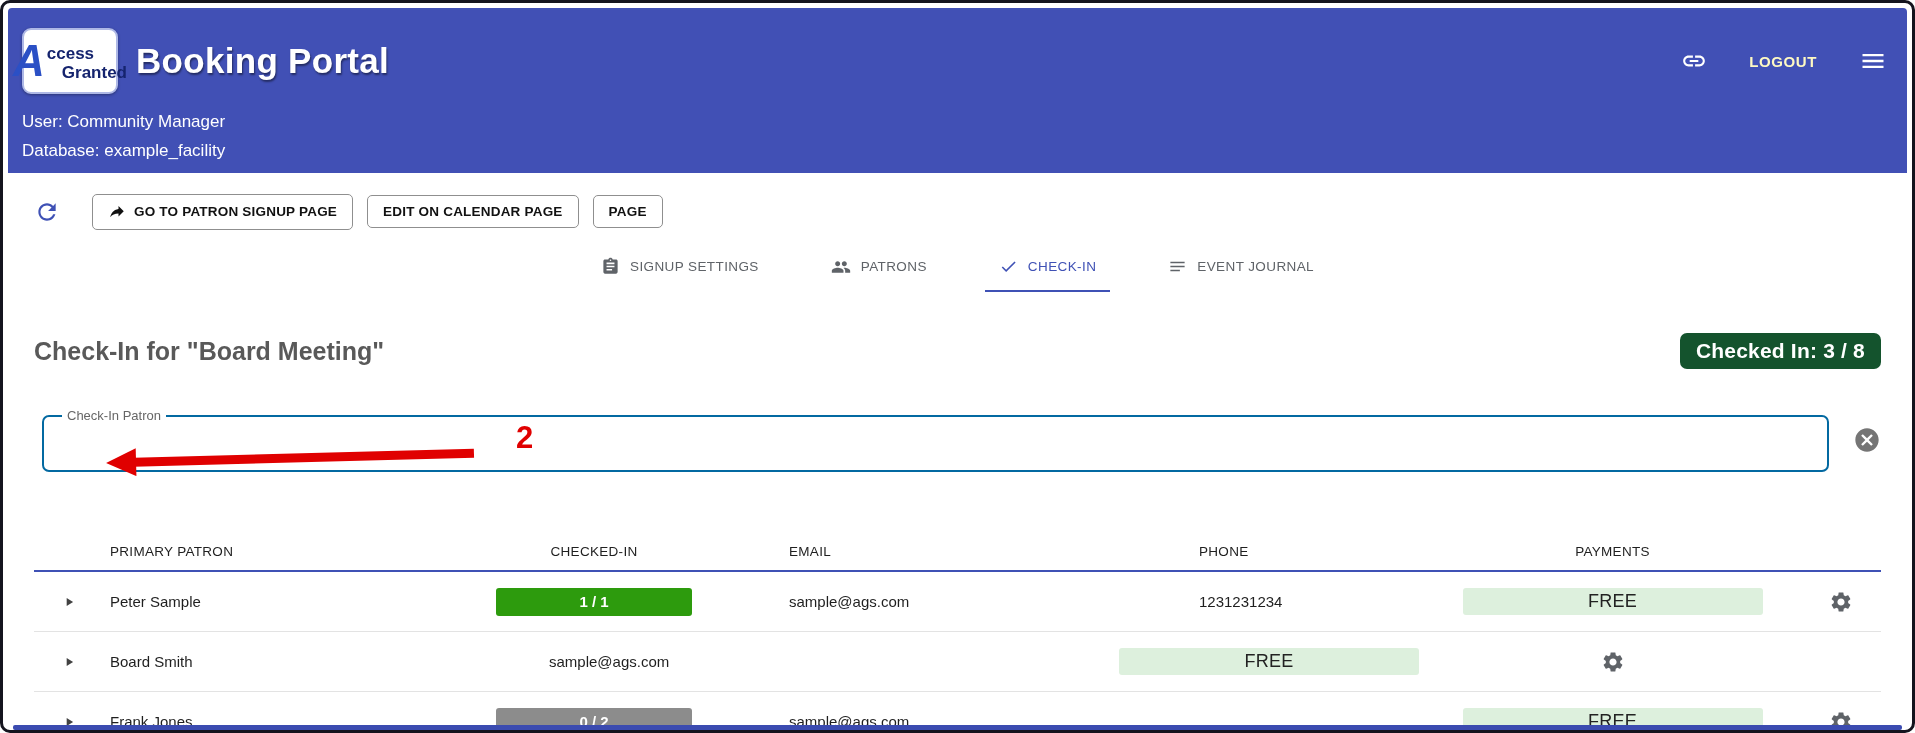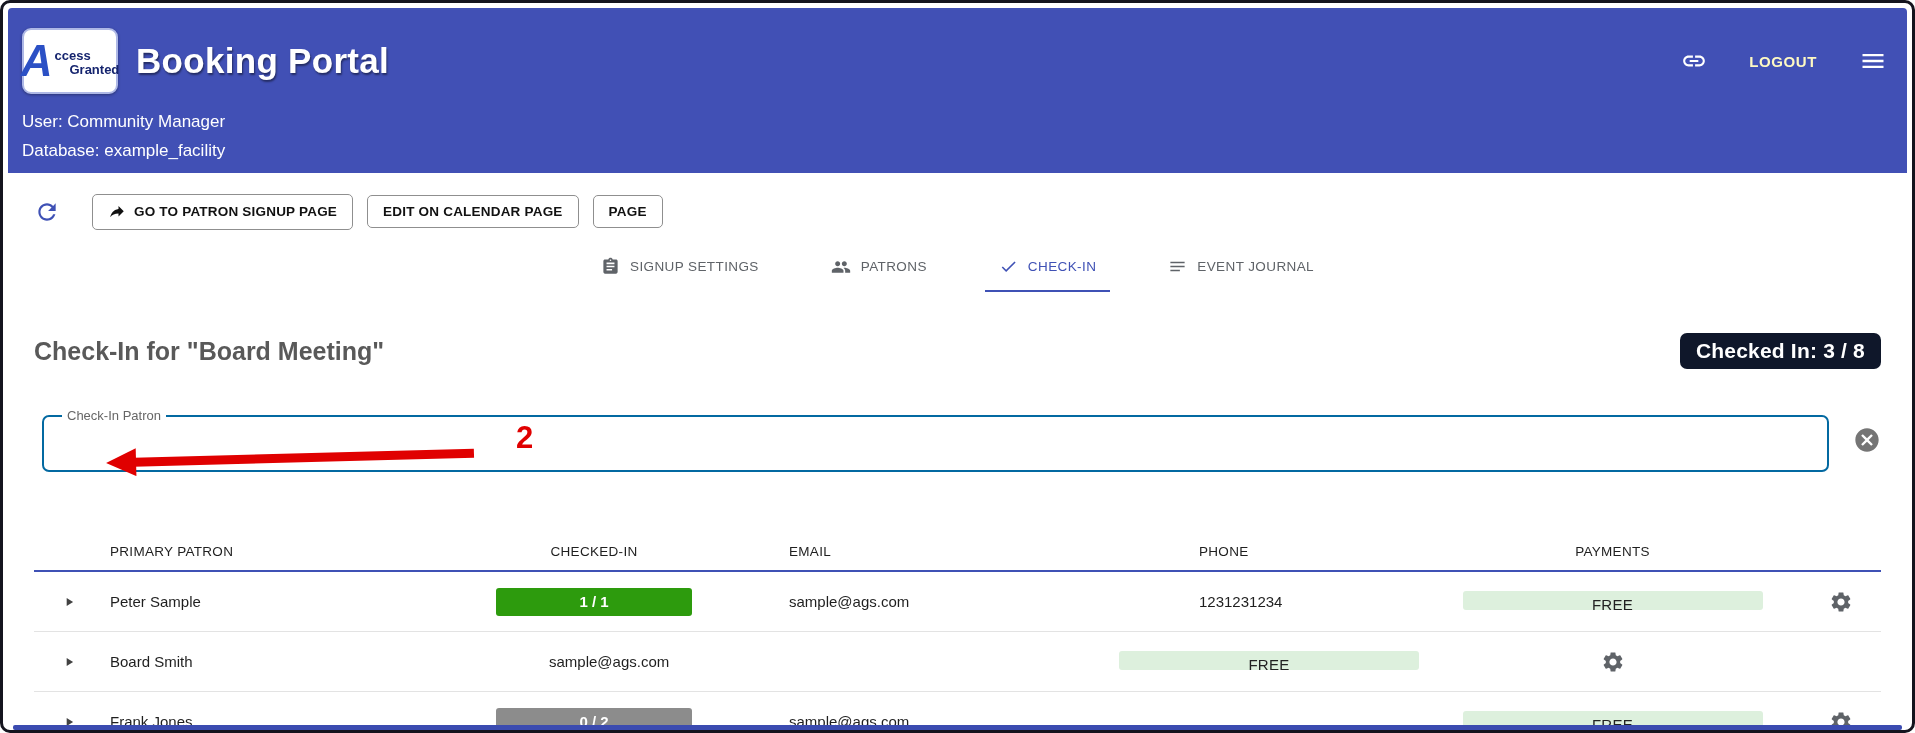--- a/index.html
+++ b/index.html
@@ -18,21 +18,21 @@
   }
   .header-top { display:flex; align-items:center; }
   .logo-box {
     width:96px; height:66px; background:#ffffff; border:2px solid #aeb8e6;
     border-radius:9px; display:flex; align-items:center; justify-content:center;
     box-shadow:0 1px 3px rgba(0,0,0,.35);
   }
   .logo-inner { display:flex; align-items:center; }
   .logo-a { font-size:44px; font-weight:800; color:#2b50c5; line-height:1; font-style:italic; }
   .logo-words { display:flex; flex-direction:column; margin-left:2px; margin-top:4px; }
-  .logo-word { font-size:13px; font-weight:700; color:#15246e; line-height:1.15; }
+  .logo-word { font-size:17px; font-weight:700; color:#15246e; line-height:1.15; }
   .logo-word.b { margin-left:15px; }
   .app-title {
     margin-left:18px; font-size:35px; font-weight:700; letter-spacing:.3px;
     text-shadow:1px 2px 2px rgba(0,0,0,.45);
   }
   .header-spacer { flex:1; }
   .header-actions { display:flex; align-items:center; gap:36px; }
   .icon-btn { background:none; border:none; padding:0; cursor:pointer; display:flex; align-items:center; }
   .logout-btn {
     background:none; border:none; color:#fef9c3; font-weight:700; font-size:15px;
@@ -61,21 +61,21 @@
     border-bottom:2px solid transparent; cursor:pointer; background:none; border-top:none; border-left:none; border-right:none;
     font-family:"Liberation Sans", sans-serif;
   }
   .tab.active { color:#3f51b5; border-bottom:2px solid #3f51b5; }
   .tab svg { flex:0 0 auto; }
 
   
   .section-header { display:flex; align-items:center; justify-content:space-between; margin-top:24px; }
   .section-title { font-size:25px; font-weight:600; color:#595959; }
   .checked-badge {
-    background:#0f172a; color:#ffffff; font-weight:700; font-size:21px;
+    background:#14532d; color:#ffffff; font-weight:700; font-size:21px;
     padding:6px 16px; border-radius:7px; letter-spacing:.2px;
   }
 
   
   .input-row { display:flex; align-items:center; margin-top:14px; position:relative; }
   .patron-fieldset {
     flex:1; height:64px; border:2px solid #0369a1; border-radius:7px;
     margin:8px; padding:0 12px;
   }
   .patron-fieldset legend { font-size:13px; color:#666; padding:0 5px; margin-left:6px; }
@@ -107,22 +107,22 @@
   .cell.c-email { padding-left:75px; }
   .cell.c-phone { padding-left:85px; }
   .cell.c-payments { text-align:center; }
   .cell.c-gear { display:flex; justify-content:center; }
 
   .count-badge {
     display:inline-block; width:196px; height:28px; line-height:28px;
     color:#ffffff; font-weight:700; font-size:15px; text-align:center; border-radius:3px;
   }
   .free-badge {
-    display:inline-block; width:300px; height:19px; line-height:27px;
-    background:#ddf0dd; color:#222; font-size:15px; font-weight:500;
+    display:inline-block; width:300px; height:27px; line-height:27px;
+    background:#ddf0dd; color:#222; font-size:18px; font-weight:500;
     text-align:center; border-radius:3px; letter-spacing:.3px;
   }
   .expander-btn { background:none; border:none; cursor:pointer; padding:4px; display:flex; }
   .gear-btn { background:none; border:none; cursor:pointer; padding:2px; display:flex; }
 
   .bottom-line { position:absolute; left:10px; right:10px; bottom:0; height:5px; background:#3b4bb0; border-radius:2px; }
 </style>
 </head>
 <body>
 

